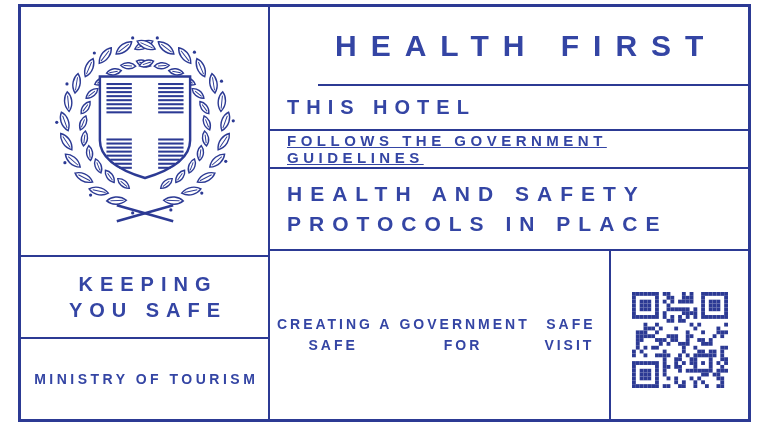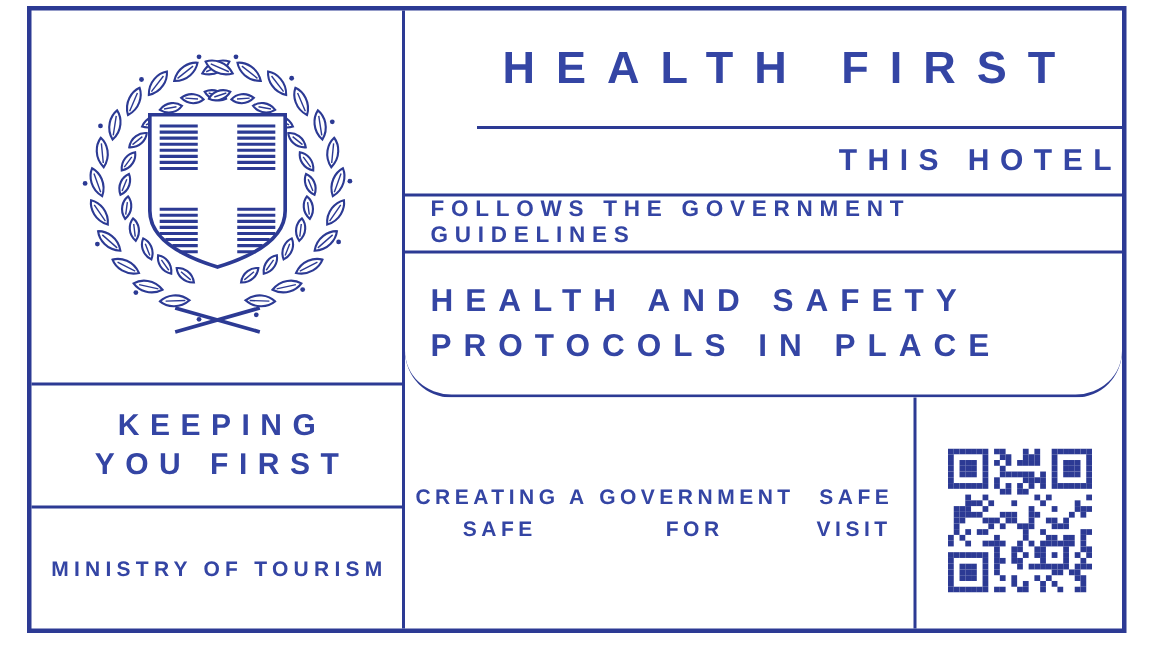--- a/index.html
+++ b/index.html
@@ -12,26 +12,26 @@
   .cell{box-sizing:border-box;}
   .emblem-cell{height:250px;border-bottom:2px solid var(--line);display:flex;align-items:center;justify-content:center;}
   .keeping-cell{height:82px;border-bottom:2px solid var(--line);display:flex;flex-direction:column;
     align-items:center;justify-content:center;color:var(--blue);font-weight:700;font-size:20px;
     letter-spacing:7px;line-height:26px;text-indent:7px;}
   .ministry-cell{flex:1;display:flex;align-items:center;justify-content:center;color:var(--blue);
     font-weight:600;font-size:14px;letter-spacing:3.5px;text-indent:3.5px;text-align:right;}
   .title-cell{height:79px;border-bottom:2px solid var(--line);display:flex;align-items:center;
     padding-left:17px;color:var(--blue);font-weight:700;font-size:30px;letter-spacing:14px;margin-left:48px;}
   .hotel-cell{height:45px;border-bottom:2px solid var(--line);display:flex;align-items:center;
-    padding-left:17px;color:var(--blue);font-weight:700;font-size:20px;letter-spacing:7px;justify-content:flex-end;}
-  .guidelines-cell{height:38px;border-bottom:2px solid var(--line);display:flex;align-items:flex-start;
-    padding-left:17px;color:var(--blue);font-weight:600;font-size:15px;letter-spacing:4.5px;}
-  .protocols-cell{height:96px;border-bottom:2px solid var(--line);display:flex;flex-direction:column;
+    padding-left:17px;color:var(--blue);font-weight:700;font-size:20px;letter-spacing:7px;}
+  .guidelines-cell{height:38px;border-bottom:2px solid var(--line);display:flex;align-items:center;
+    padding-left:17px;color:var(--blue);font-weight:600;font-size:15px;letter-spacing:4.5px;text-decoration:underline;}
+  .protocols-cell{height:82px;border-bottom:2px solid var(--line);display:flex;flex-direction:column;
     justify-content:center;padding-left:17px;color:var(--blue);font-weight:700;font-size:21px;
-    letter-spacing:8px;line-height:30px;border-radius:31px;}
+    letter-spacing:8px;line-height:30px;}
   .bottom-row{flex:1;display:flex;}
   .message-cell{flex:1;border-right:2px solid var(--line);display:flex;
     align-items:center;justify-content:center;color:var(--blue);font-weight:600;font-size:14px;
     letter-spacing:3px;line-height:21px;text-indent:3px;text-align:center;}
   .qr-cell{width:137px;display:flex;align-items:center;justify-content:center;padding-top:10px;}
 </style>
 </head>
 <body>
 
 <div class="card">
@@ -276,21 +276,21 @@
           <line x1="114.0" y1="119.6" x2="141.0" y2="119.6" stroke="#2c3a94" stroke-width="2.2"></line>
           <line x1="114.0" y1="123.9" x2="141.0" y2="123.9" stroke="#2c3a94" stroke-width="2.2"></line>
           <line x1="114.0" y1="128.2" x2="141.0" y2="128.2" stroke="#2c3a94" stroke-width="2.2"></line>
           <line x1="114.0" y1="132.5" x2="137.0" y2="132.5" stroke="#2c3a94" stroke-width="2.2"></line>
           <line x1="114.0" y1="136.8" x2="132.0" y2="136.8" stroke="#2c3a94" stroke-width="2.2"></line>
           <line x1="114.0" y1="141.1" x2="127.1" y2="141.1" stroke="#2c3a94" stroke-width="2.2"></line>
         </svg>
     </div>
     <div class="cell keeping-cell">
       <span>KEEPING</span>
-      <span>YOU FIRST</span>
+      <span>YOU SAFE</span>
     </div>
     <div class="cell ministry-cell">
       <span>MINISTRY OF TOURISM</span>
     </div>
   </div>
   <div class="col-right">
     <div class="cell title-cell">
       <span>HEALTH FIRST</span>
     </div>
     <div class="cell hotel-cell">

